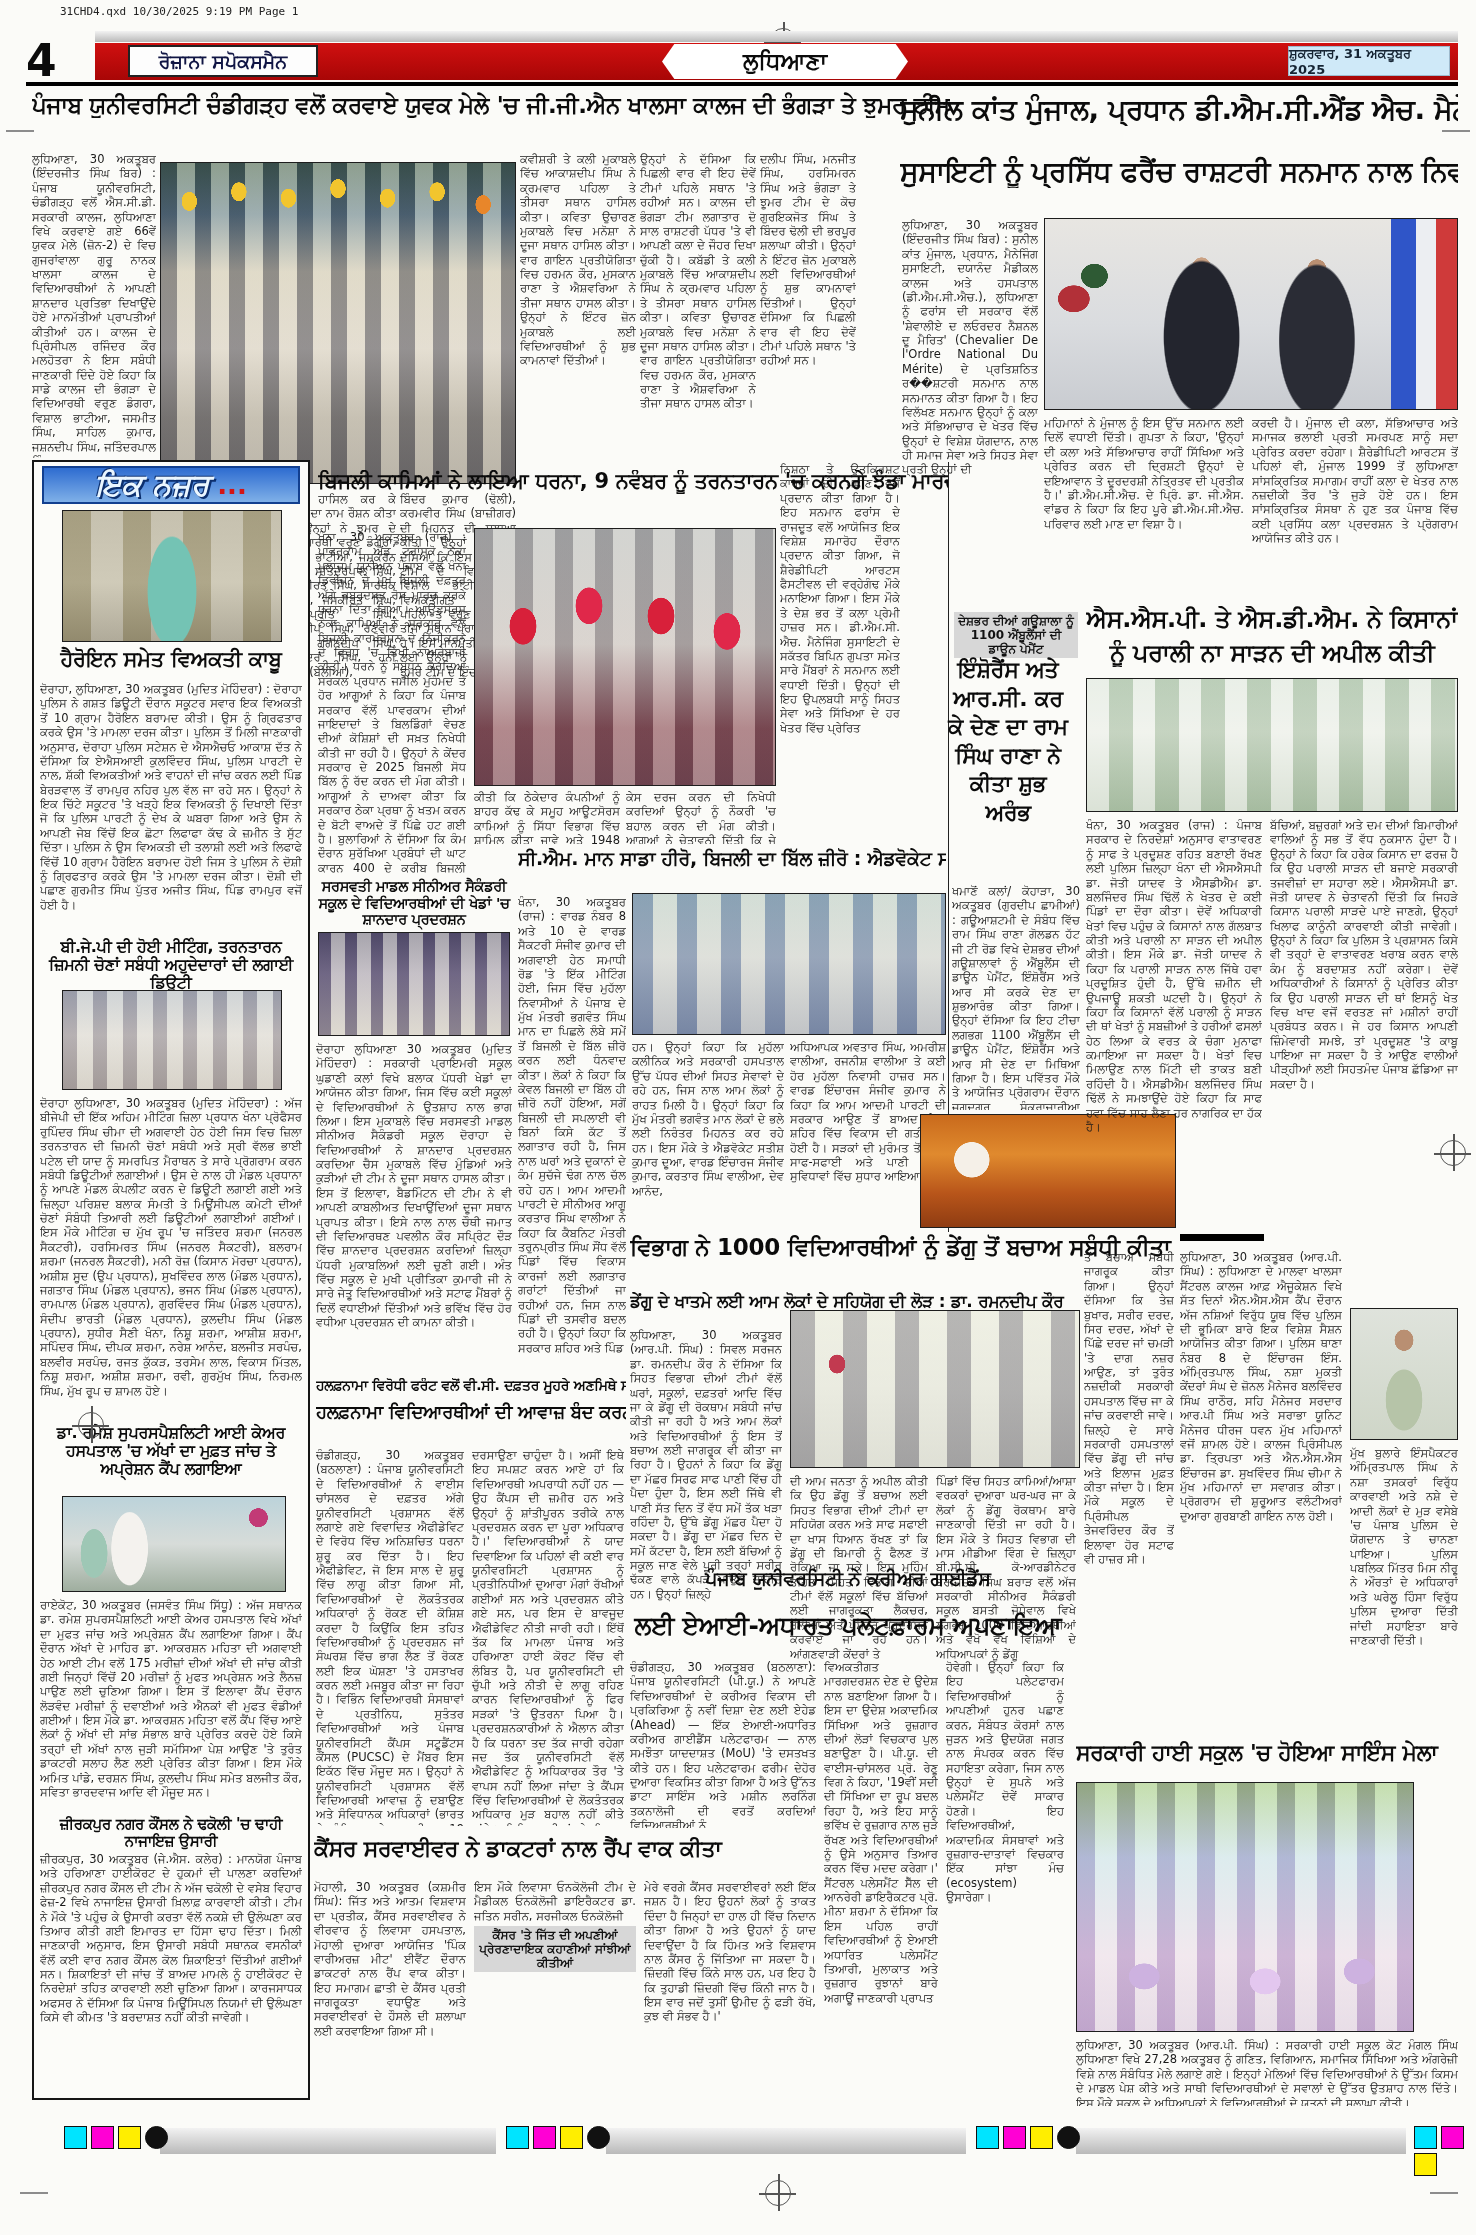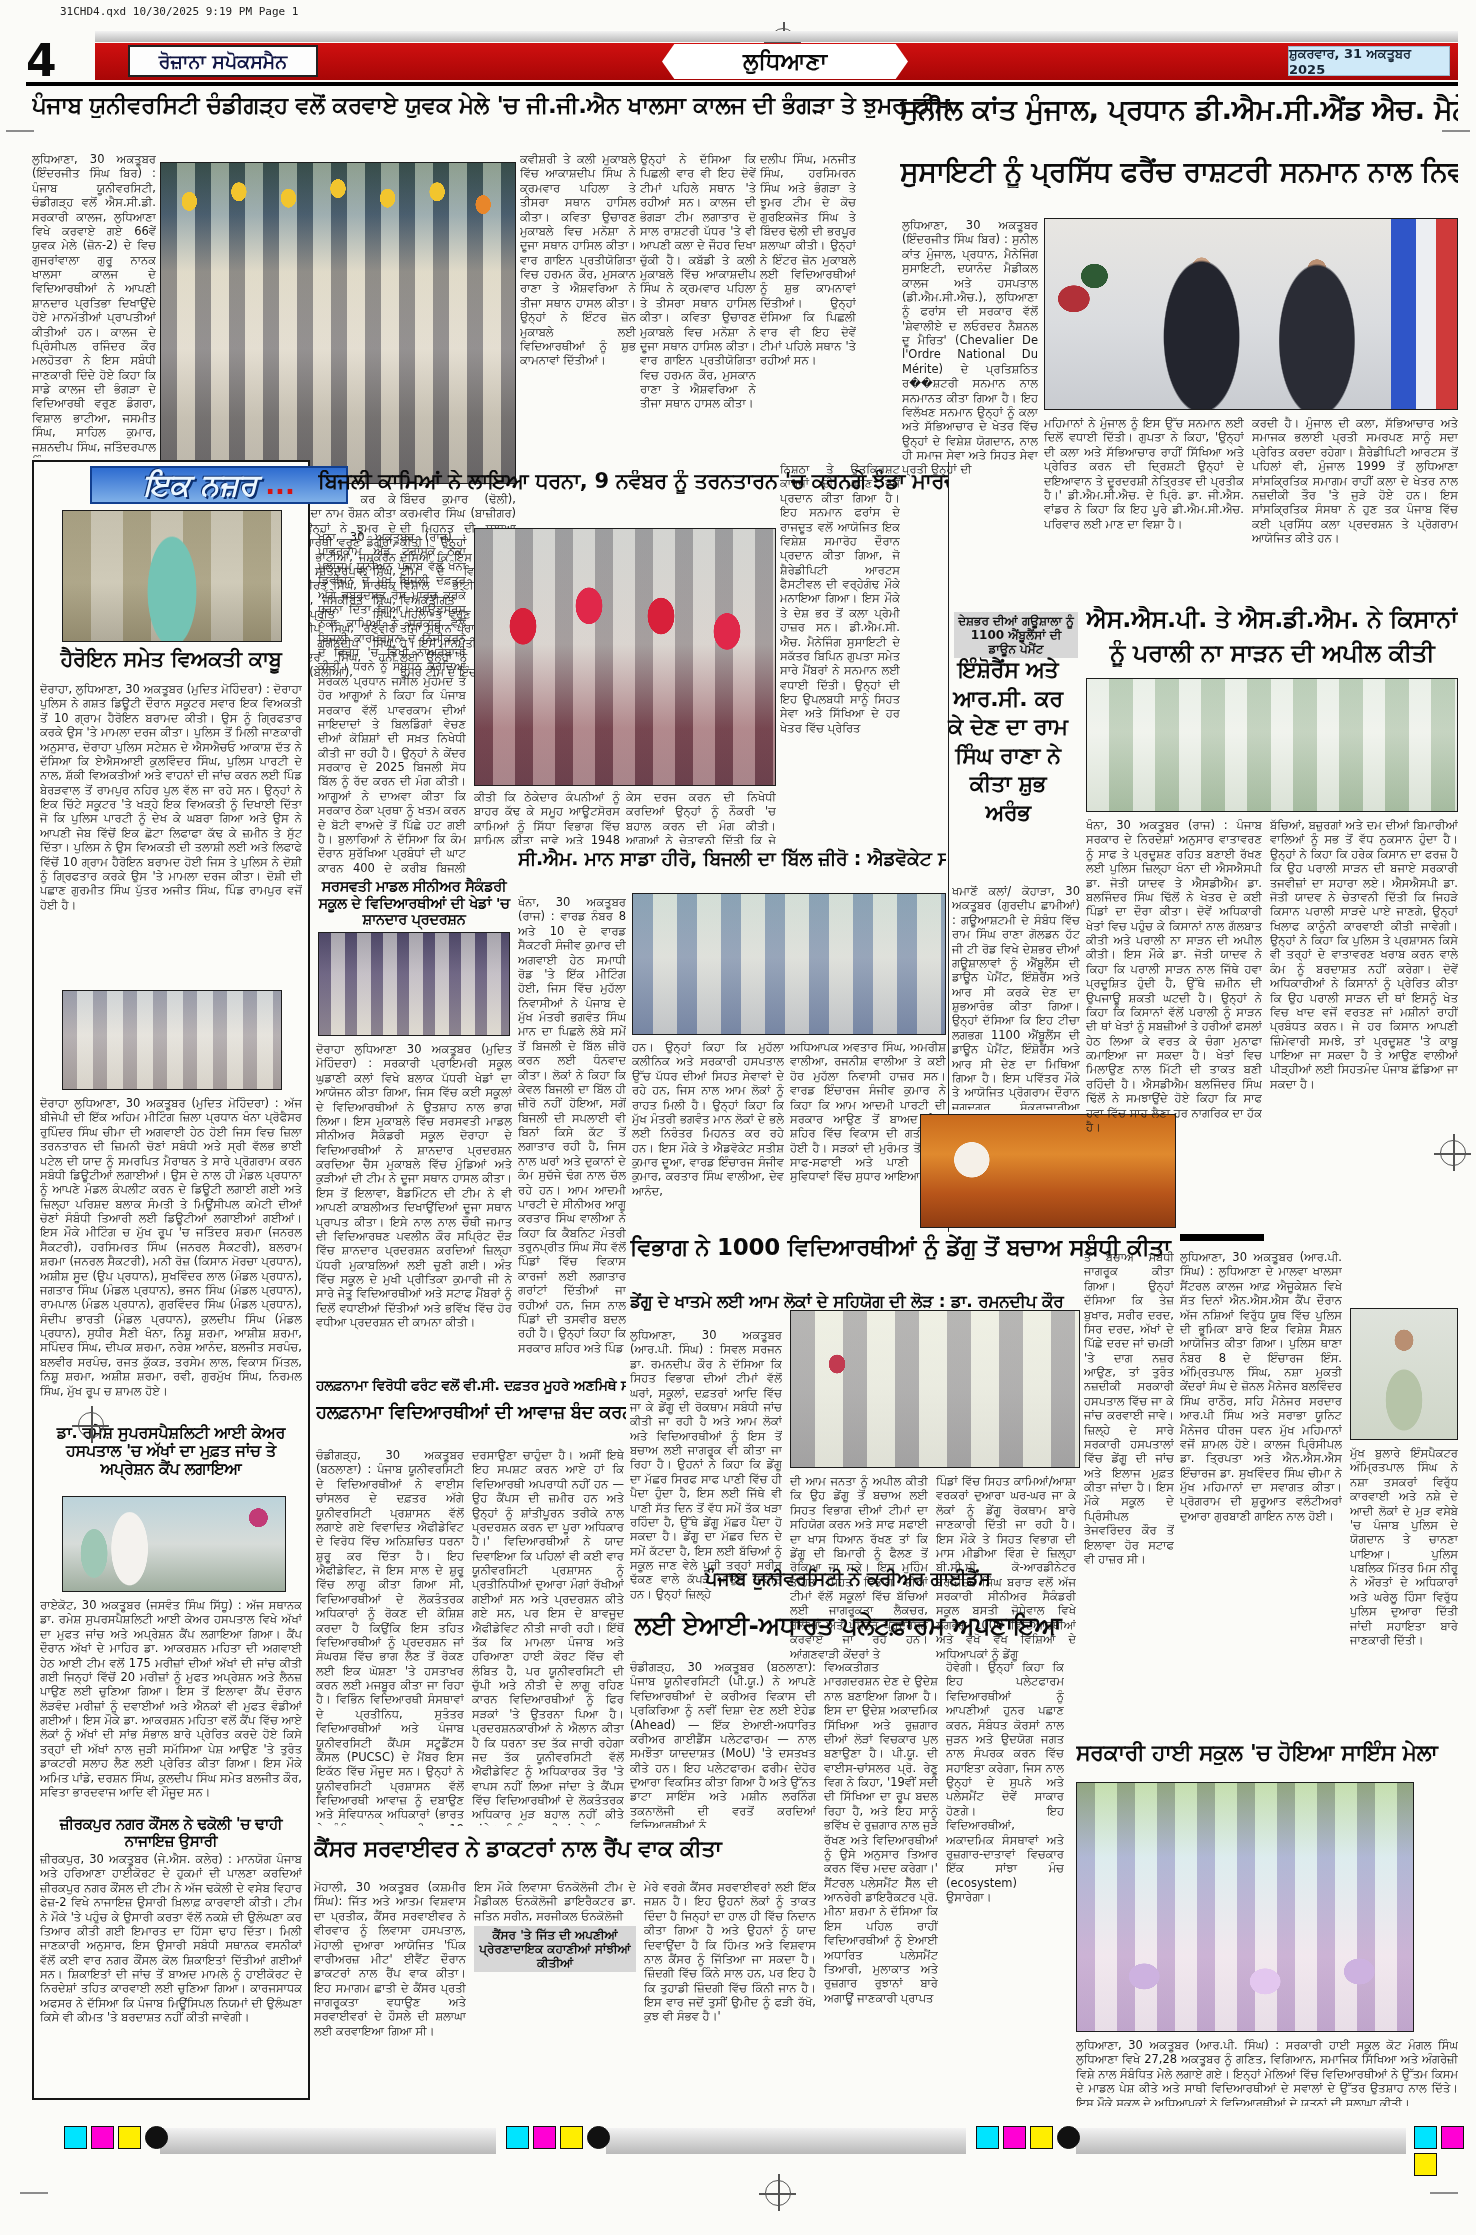--- a/index.html
+++ b/index.html
@@ -22,21 +22,21 @@
   .printline{font-family:"DejaVu Sans Mono","Liberation Mono",monospace;font-size:11px;color:#222;}
   .masthead-red{background:linear-gradient(180deg,#d01010,#a80606);}
   .paperbox{background:#fdfdfd;border:2px solid #222;color:#101544;font-weight:bold;
             display:flex;align-items:center;justify-content:center;}
   .ribbon{background:#fff;clip-path:polygon(5% 0,95% 0,100% 50%,95% 100%,5% 100%,0 50%);
           display:flex;align-items:center;justify-content:center;font-weight:bold;color:#0a0a0a;}
   .datebox{background:#cfe9f8;border:1px solid #9db9cc;display:flex;align-items:center;justify-content:center;
            font-weight:bold;color:#152433;}
   .greybar{background:linear-gradient(180deg,#f2f2f2,#b9b9b9);}
   .iknazar{background:linear-gradient(180deg,#2e6cd0,#7fb0e8);border:2px solid #123f8f;
-           display:flex;align-items:center;justify-content:center;gap:8px;margin-left:48px;}
+           display:flex;align-items:center;justify-content:center;gap:8px;}
   .iknazar .t{font-weight:bold;font-style:italic;font-size:30px;color:#eaf6ff;
               text-shadow:2px 2px 0 #0c2f6e,-1px -1px 0 #0c2f6e;}
   .iknazar .d{color:#d41414;font-weight:bold;font-size:26px;}
   .railbox{border:2px solid #161616;background:#fcfcf9;}
   .csq{width:21px;height:21px;border:1px solid #111;display:inline-block;margin-right:4px;}
   
   .p-yuvak{background:
     radial-gradient(13px 16px at 8% 12%,#f2c52e 0 58%,transparent 60%),
     radial-gradient(13px 16px at 22% 9%,#f2c52e 0 58%,transparent 60%),
     radial-gradient(13px 16px at 36% 11%,#f2c52e 0 58%,transparent 60%),
@@ -139,20 +139,21 @@
   <div class="abs bd" style="left:780px;top:462px;width:120px;height:494px;">ਨਿਸ਼ਠਾ ਤੇ ਉਤਕ੍ਰਿਸ਼ਟ ਕਾਰਜਾਂ ਦੀ ਪਛਾਣ ਵਜੋਂ ਪ੍ਰਦਾਨ ਕੀਤਾ ਗਿਆ ਹੈ। ਇਹ ਸਨਮਾਨ ਫਰਾਂਸ ਦੇ ਰਾਜਦੂਤ ਵਲੋਂ ਆਯੋਜਿਤ ਇਕ ਵਿਸ਼ੇਸ਼ ਸਮਾਰੋਹ ਦੌਰਾਨ ਪ੍ਰਦਾਨ ਕੀਤਾ ਗਿਆ, ਜੋ ਸ਼ੈਰੇਡੀਪਿਟੀ ਆਰਟਸ ਫੈਸਟੀਵਲ ਦੀ ਵਰ੍ਹੇਗੰਢ ਮੌਕੇ ਮਨਾਇਆ ਗਿਆ। ਇਸ ਮੌਕੇ ਤੇ ਦੇਸ਼ ਭਰ ਤੋਂ ਕਲਾ ਪ੍ਰੇਮੀ ਹਾਜ਼ਰ ਸਨ। ਡੀ.ਐਮ.ਸੀ. ਐਚ. ਮੈਨੇਜਿੰਗ ਸੁਸਾਇਟੀ ਦੇ ਸਕੱਤਰ ਬਿਪਿਨ ਗੁਪਤਾ ਸਮੇਤ ਸਾਰੇ ਮੈਂਬਰਾਂ ਨੇ ਸਨਮਾਨ ਲਈ ਵਧਾਈ ਦਿੱਤੀ। ਉਨ੍ਹਾਂ ਦੀ ਇਹ ਉਪਲਬਧੀ ਸਾਨੂੰ ਸਿਹਤ ਸੇਵਾ ਅਤੇ ਸਿੱਖਿਆ ਦੇ ਹਰ ਖੇਤਰ ਵਿੱਚ ਪ੍ਰੇਰਿਤ</div>
 
   <div class="abs railbox" style="left:32px;top:460px;width:278px;height:1640px;"></div>
   <div class="abs iknazar" style="left:42px;top:466px;width:258px;height:38px;">
     <span class="t">ਇਕ ਨਜ਼ਰ</span>
     <span class="d">...</span>
   </div>
   <div class="abs ph p-police" style="left:62px;top:510px;width:220px;height:132px;"></div>
   <div class="abs hl ctr" style="left:40px;top:648px;width:262px;font-size:21px;">ਹੈਰੋਇਨ ਸਮੇਤ ਵਿਅਕਤੀ ਕਾਬੂ</div>
   <div class="abs bd" style="left:40px;top:682px;width:262px;height:252px;">ਦੋਰਾਹਾ, ਲੁਧਿਆਣਾ, 30 ਅਕਤੂਬਰ (ਮੁਦਿਤ ਮੋਹਿੰਦਰਾ) : ਦੋਰਾਹਾ ਪੁਲਿਸ ਨੇ ਗਸ਼ਤ ਡਿਊਟੀ ਦੌਰਾਨ ਸਕੂਟਰ ਸਵਾਰ ਇਕ ਵਿਅਕਤੀ ਤੋਂ 10 ਗ੍ਰਾਮ ਹੈਰੋਇਨ ਬਰਾਮਦ ਕੀਤੀ। ਉਸ ਨੂੰ ਗ੍ਰਿਫਤਾਰ ਕਰਕੇ ਉਸ 'ਤੇ ਮਾਮਲਾ ਦਰਜ ਕੀਤਾ। ਪੁਲਿਸ ਤੋਂ ਮਿਲੀ ਜਾਣਕਾਰੀ ਅਨੁਸਾਰ, ਦੋਰਾਹਾ ਪੁਲਿਸ ਸਟੇਸ਼ਨ ਦੇ ਐਸਐਚਓ ਆਕਾਸ਼ ਦੱਤ ਨੇ ਦੱਸਿਆ ਕਿ ਏਐਸਆਈ ਕੁਲਵਿੰਦਰ ਸਿੰਘ, ਪੁਲਿਸ ਪਾਰਟੀ ਦੇ ਨਾਲ, ਸ਼ੱਕੀ ਵਿਅਕਤੀਆਂ ਅਤੇ ਵਾਹਨਾਂ ਦੀ ਜਾਂਚ ਕਰਨ ਲਈ ਪਿੰਡ ਬੇਰੜਵਾਲ ਤੋਂ ਰਾਮਪੁਰ ਨਹਿਰ ਪੁਲ ਵੱਲ ਜਾ ਰਹੇ ਸਨ। ਉਨ੍ਹਾਂ ਨੇ ਇਕ ਚਿੱਟੇ ਸਕੂਟਰ 'ਤੇ ਖੜ੍ਹੇ ਇਕ ਵਿਅਕਤੀ ਨੂੰ ਦਿਖਾਈ ਦਿੱਤਾ ਜੋ ਕਿ ਪੁਲਿਸ ਪਾਰਟੀ ਨੂੰ ਦੇਖ ਕੇ ਘਬਰਾ ਗਿਆ ਅਤੇ ਉਸ ਨੇ ਆਪਣੀ ਜੇਬ ਵਿੱਚੋਂ ਇਕ ਛੋਟਾ ਲਿਫਾਫਾ ਕੱਢ ਕੇ ਜ਼ਮੀਨ ਤੇ ਸੁੱਟ ਦਿੱਤਾ। ਪੁਲਿਸ ਨੇ ਉਸ ਵਿਅਕਤੀ ਦੀ ਤਲਾਸ਼ੀ ਲਈ ਅਤੇ ਲਿਫਾਫੇ ਵਿੱਚੋਂ 10 ਗ੍ਰਾਮ ਹੈਰੋਇਨ ਬਰਾਮਦ ਹੋਈ ਜਿਸ ਤੇ ਪੁਲਿਸ ਨੇ ਦੋਸ਼ੀ ਨੂੰ ਗ੍ਰਿਫਤਾਰ ਕਰਕੇ ਉਸ 'ਤੇ ਮਾਮਲਾ ਦਰਜ ਕੀਤਾ। ਦੋਸ਼ੀ ਦੀ ਪਛਾਣ ਗੁਰਮੀਤ ਸਿੰਘ ਪੁੱਤਰ ਅਜੀਤ ਸਿੰਘ, ਪਿੰਡ ਰਾਮਪੁਰ ਵਜੋਂ ਹੋਈ ਹੈ।</div>
+  <div class="abs hl ctr" style="left:40px;top:938px;width:262px;font-size:16px;">ਬੀ.ਜੇ.ਪੀ ਦੀ ਹੋਈ ਮੀਟਿੰਗ, ਤਰਨਤਾਰਨ ਜ਼ਿਮਨੀ ਚੋਣਾਂ ਸਬੰਧੀ ਅਹੁਦੇਦਾਰਾਂ ਦੀ ਲਗਾਈ ਡਿਊਟੀ</div>
   <div class="abs ph p-bjp" style="left:62px;top:990px;width:220px;height:100px;"></div>
   <div class="abs bd" style="left:40px;top:1096px;width:262px;height:324px;">ਦੋਰਾਹਾ ਲੁਧਿਆਣਾ, 30 ਅਕਤੂਬਰ (ਮੁਦਿਤ ਮੋਹਿੰਦਰਾ) : ਅੱਜ ਬੀਜੇਪੀ ਦੀ ਇੱਕ ਅਹਿਮ ਮੀਟਿੰਗ ਜ਼ਿਲਾ ਪ੍ਰਧਾਨ ਖੰਨਾ ਪ੍ਰੋਫੈਸਰ ਰੁਪਿੰਦਰ ਸਿੰਘ ਚੀਮਾ ਦੀ ਅਗਵਾਈ ਹੇਠ ਹੋਈ ਜਿਸ ਵਿਚ ਜ਼ਿਲਾ ਤਰਨਤਾਰਨ ਦੀ ਜ਼ਿਮਨੀ ਚੋਣਾਂ ਸਬੰਧੀ ਅਤੇ ਸ੍ਰੀ ਵੱਲਭ ਭਾਈ ਪਟੇਲ ਦੀ ਯਾਦ ਨੂੰ ਸਮਰਪਿਤ ਮੈਰਾਥਨ ਤੇ ਸਾਰੇ ਪ੍ਰੋਗਰਾਮ ਕਰਨ ਸਬੰਧੀ ਡਿਊਟੀਆਂ ਲਗਾਈਆਂ। ਉਸ ਦੇ ਨਾਲ ਹੀ ਮੰਡਲ ਪ੍ਰਧਾਨਾ ਨੂੰ ਆਪਣੇ ਮੰਡਲ ਕੰਪਲੀਟ ਕਰਨ ਦੇ ਡਿਊਟੀ ਲਗਾਈ ਗਈ ਅਤੇ ਜ਼ਿਲ੍ਹਾ ਪਰਿਸ਼ਦ ਬਲਾਕ ਸੰਮਤੀ ਤੇ ਮਿਊਂਸੀਪਲ ਕਮੇਟੀ ਦੀਆਂ ਚੋਣਾਂ ਸੰਬੰਧੀ ਤਿਆਰੀ ਲਈ ਡਿਊਟੀਆਂ ਲਗਾਈਆਂ ਗਈਆਂ। ਇਸ ਮੌਕੇ ਮੀਟਿੰਗ ਚ ਮੁੱਖ ਰੂਪ 'ਚ ਜਤਿੰਦਰ ਸ਼ਰਮਾ (ਜਨਰਲ ਸੈਕਟਰੀ), ਹਰਸਿਮਰਤ ਸਿੰਘ (ਜਨਰਲ ਸੈਕਟਰੀ), ਬਲਰਾਮ ਸ਼ਰਮਾ (ਜਨਰਲ ਸੈਕਟਰੀ), ਮਨੀ ਰੋਜ਼ (ਕਿਸਾਨ ਮੋਰਚਾ ਪ੍ਰਧਾਨ), ਅਸ਼ੀਸ਼ ਸੂਦ (ਉਪ ਪ੍ਰਧਾਨ), ਸੁਖਵਿੰਦਰ ਲਾਲ (ਮੰਡਲ ਪ੍ਰਧਾਨ), ਜਗਤਾਰ ਸਿੰਘ (ਮੰਡਲ ਪ੍ਰਧਾਨ), ਭਜਨ ਸਿੰਘ (ਮੰਡਲ ਪ੍ਰਧਾਨ), ਰਾਮਪਾਲ (ਮੰਡਲ ਪ੍ਰਧਾਨ), ਗੁਰਵਿੰਦਰ ਸਿੰਘ (ਮੰਡਲ ਪ੍ਰਧਾਨ), ਸੰਦੀਪ ਭਾਰਤੀ (ਮੰਡਲ ਪ੍ਰਧਾਨ), ਕੁਲਦੀਪ ਸਿੰਘ (ਮੰਡਲ ਪ੍ਰਧਾਨ), ਸੁਧੀਰ ਸੈਣੀ ਖੰਨਾ, ਨਿਸ਼ੂ ਸ਼ਰਮਾ, ਆਸ਼ੀਸ਼ ਸ਼ਰਮਾ, ਸਪਿੰਦਰ ਸਿੰਘ, ਦੀਪਕ ਸ਼ਰਮਾ, ਨਰੇਸ਼ ਆਨੰਦ, ਬਲਜੀਤ ਸਰਪੰਚ, ਬਲਵੀਰ ਸਰਪੰਚ, ਰਜਤ ਕੁੱਕੜ, ਤਰਸੇਮ ਲਾਲ, ਵਿਕਾਸ ਮਿੱਤਲ, ਨਿਸ਼ੂ ਸ਼ਰਮਾ, ਅਸ਼ੀਸ਼ ਸ਼ਰਮਾ, ਰਵੀ, ਗੁਰਮੁੱਖ ਸਿੰਘ, ਨਿਰਮਲ ਸਿੰਘ, ਮੁੱਖ ਰੂਪ ਚ ਸ਼ਾਮਲ ਹੋਏ।</div>
   <div class="abs hl ctr" style="left:40px;top:1424px;width:262px;font-size:16px;">ਡਾ. ਰਮੇਸ਼ ਸੁਪਰਸਪੈਸ਼ਲਿਟੀ ਆਈ ਕੇਅਰ ਹਸਪਤਾਲ 'ਚ ਅੱਖਾਂ ਦਾ ਮੁਫ਼ਤ ਜਾਂਚ ਤੇ ਅਪ੍ਰੇਸ਼ਨ ਕੈਂਪ ਲਗਾਇਆ</div>
   <div class="abs ph p-eye" style="left:62px;top:1496px;width:224px;height:96px;"></div>
   <div class="abs bd" style="left:40px;top:1598px;width:262px;height:214px;">ਰਾਏਕੋਟ, 30 ਅਕਤੂਬਰ (ਜਸਵੰਤ ਸਿੰਘ ਸਿੱਧੂ) : ਅੱਜ ਸਥਾਨਕ ਡਾ. ਰਮੇਸ਼ ਸੁਪਰਸਪੈਸ਼ਲਿਟੀ ਆਈ ਕੇਅਰ ਹਸਪਤਾਲ ਵਿਖੇ ਅੱਖਾਂ ਦਾ ਮੁਫਤ ਜਾਂਚ ਅਤੇ ਅਪ੍ਰੇਸ਼ਨ ਕੈਂਪ ਲਗਾਇਆ ਗਿਆ। ਕੈਂਪ ਦੌਰਾਨ ਅੱਖਾਂ ਦੇ ਮਾਹਿਰ ਡਾ. ਆਕਰਸ਼ਨ ਮਹਿਤਾ ਦੀ ਅਗਵਾਈ ਹੇਠ ਆਈ ਟੀਮ ਵਲੋਂ 175 ਮਰੀਜ਼ਾਂ ਦੀਆਂ ਅੱਖਾਂ ਦੀ ਜਾਂਚ ਕੀਤੀ ਗਈ ਜਿਨ੍ਹਾਂ ਵਿੱਚੋਂ 20 ਮਰੀਜ਼ਾਂ ਨੂੰ ਮੁਫਤ ਅਪ੍ਰੇਸ਼ਨ ਅਤੇ ਲੈਨਜ਼ ਪਾਉਣ ਲਈ ਚੁਣਿਆ ਗਿਆ। ਇਸ ਤੋਂ ਇਲਾਵਾ ਕੈਂਪ ਦੌਰਾਨ ਲੋੜਵੰਦ ਮਰੀਜ਼ਾਂ ਨੂੰ ਦਵਾਈਆਂ ਅਤੇ ਐਨਕਾਂ ਵੀ ਮੁਫਤ ਵੰਡੀਆਂ ਗਈਆਂ। ਇਸ ਮੌਕੇ ਡਾ. ਆਕਰਸ਼ਨ ਮਹਿਤਾ ਵਲੋਂ ਕੈਂਪ ਵਿੱਚ ਆਏ ਲੋਕਾਂ ਨੂੰ ਅੱਖਾਂ ਦੀ ਸਾਂਭ ਸੰਭਾਲ ਬਾਰੇ ਪ੍ਰੇਰਿਤ ਕਰਦੇ ਹੋਏ ਕਿਸੇ ਤਰ੍ਹਾਂ ਦੀ ਅੱਖਾਂ ਨਾਲ ਜੁੜੀ ਸਮੱਸਿਆ ਪੇਸ਼ ਆਉਣ 'ਤੇ ਤੁਰੰਤ ਡਾਕਟਰੀ ਸਲਾਹ ਲੈਣ ਲਈ ਪ੍ਰੇਰਿਤ ਕੀਤਾ ਗਿਆ। ਇਸ ਮੌਕੇ ਅਮਿਤ ਪਾਂਡੇ, ਦਰਸ਼ਨ ਸਿੰਘ, ਕੁਲਦੀਪ ਸਿੰਘ ਸਮੇਤ ਬਲਜੀਤ ਕੌਰ, ਸਵਿਤਾ ਭਾਰਦਵਾਜ ਆਦਿ ਵੀ ਮੌਜੂਦ ਸਨ।</div>
   <div class="abs hl ctr" style="left:40px;top:1816px;width:262px;font-size:15px;">ਜ਼ੀਰਕਪੁਰ ਨਗਰ ਕੌਂਸਲ ਨੇ ਢਕੋਲੀ 'ਚ ਢਾਹੀ ਨਾਜਾਇਜ਼ ਉਸਾਰੀ</div>
   <div class="abs bd" style="left:40px;top:1852px;width:262px;height:242px;">ਜ਼ੀਰਕਪੁਰ, 30 ਅਕਤੂਬਰ (ਜੇ.ਐਸ. ਕਲੇਰ) : ਮਾਨਯੋਗ ਪੰਜਾਬ ਅਤੇ ਹਰਿਆਣਾ ਹਾਈਕੋਰਟ ਦੇ ਹੁਕਮਾਂ ਦੀ ਪਾਲਣਾ ਕਰਦਿਆਂ ਜ਼ੀਰਕਪੁਰ ਨਗਰ ਕੌਂਸਲ ਦੀ ਟੀਮ ਨੇ ਅੱਜ ਢਕੋਲੀ ਦੇ ਵਸੇਬ ਵਿਹਾਰ ਫੇਜ਼-2 ਵਿਖੇ ਨਾਜਾਇਜ਼ ਉਸਾਰੀ ਖ਼ਿਲਾਫ਼ ਕਾਰਵਾਈ ਕੀਤੀ। ਟੀਮ ਨੇ ਮੌਕੇ 'ਤੇ ਪਹੁੰਚ ਕੇ ਉਸਾਰੀ ਕਰਤਾ ਵੱਲੋਂ ਨਕਸ਼ੇ ਦੀ ਉਲੰਘਣਾ ਕਰ ਤਿਆਰ ਕੀਤੀ ਗਈ ਇਮਾਰਤ ਦਾ ਹਿੱਸਾ ਢਾਹ ਦਿੱਤਾ। ਮਿਲੀ ਜਾਣਕਾਰੀ ਅਨੁਸਾਰ, ਇਸ ਉਸਾਰੀ ਸਬੰਧੀ ਸਥਾਨਕ ਵਸਨੀਕਾਂ ਵੱਲੋਂ ਕਈ ਵਾਰ ਨਗਰ ਕੌਂਸਲ ਕੋਲ ਸ਼ਿਕਾਇਤਾਂ ਦਿੱਤੀਆਂ ਗਈਆਂ ਸਨ। ਸ਼ਿਕਾਇਤਾਂ ਦੀ ਜਾਂਚ ਤੋਂ ਬਾਅਦ ਮਾਮਲੇ ਨੂੰ ਹਾਈਕੋਰਟ ਦੇ ਨਿਰਦੇਸ਼ਾਂ ਤਹਿਤ ਕਾਰਵਾਈ ਲਈ ਚੁਣਿਆ ਗਿਆ। ਕਾਰਜਸਾਧਕ ਅਫਸਰ ਨੇ ਦੱਸਿਆ ਕਿ ਪੰਜਾਬ ਮਿਊਂਸਿਪਲ ਨਿਯਮਾਂ ਦੀ ਉਲੰਘਣਾ ਕਿਸੇ ਵੀ ਕੀਮਤ 'ਤੇ ਬਰਦਾਸ਼ਤ ਨਹੀਂ ਕੀਤੀ ਜਾਵੇਗੀ।</div>
 
   <div class="abs hl fit" style="left:318px;top:470px;width:630px;font-size:21px;">ਬਿਜਲੀ ਕਾਮਿਆਂ ਨੇ ਲਾਇਆ ਧਰਨਾ, 9 ਨਵੰਬਰ ਨੂੰ ਤਰਨਤਾਰਨ 'ਚ ਕਰਨਗੇ ਝੰਡਾ ਮਾਰਚ</div>
   <div class="abs bd" style="left:318px;top:530px;width:148px;height:344px;">ਖੰਨਾ, 30 ਅਕਤੂਬਰ (ਰਾਜ) : ਪਾਵਰਕਾਮ ਐਂਡ ਟਰਾਂਸਕੋ ਠੇਕਾ ਮੁਲਾਜ਼ਮ ਯੂਨੀਅਨ ਪੰਜਾਬ ਵੱਲੋਂ ਖੰਨਾ ਡਿਵੀਜ਼ਨ ਦੇ ਮੁੱਖ ਬਿਜਲੀ ਦਫ਼ਤਰ ਅੱਗੇ ਜ਼ਬਰਦਸਤ ਰੋਸ ਮਾਰਚ ਕਰਕੇ ਧਰਨਾ ਦਿੱਤਾ ਗਿਆ। ਆਊਟਸੋਰਸ ਠੇਕਾ ਕਾਮਿਆਂ ਨੇ ਸਰਕਾਰ ਵੱਲੋਂ ਬਿਜਲੀ ਕਾਰਪੋਰੇਸ਼ਨ ਦੇ ਨਿੱਜੀਕਰਨ ਦੇ ਵਿਰੋਧ 'ਚ ਤਿੱਖੀ ਨਾਅਰੇਬਾਜ਼ੀ ਕੀਤੀ। ਧਰਨੇ ਨੂੰ ਸੰਬੋਧਨ ਕਰਦਿਆਂ ਸਰਕਲ ਪ੍ਰਧਾਨ ਜਮੀਲ ਮੁਹੰਮਦ ਤੇ ਹੋਰ ਆਗੂਆਂ ਨੇ ਕਿਹਾ ਕਿ ਪੰਜਾਬ ਸਰਕਾਰ ਵੱਲੋਂ ਪਾਵਰਕਾਮ ਦੀਆਂ ਜਾਇਦਾਦਾਂ ਤੇ ਬਿਲਡਿੰਗਾਂ ਵੇਚਣ ਦੀਆਂ ਕੋਸ਼ਿਸ਼ਾਂ ਦੀ ਸਖ਼ਤ ਨਿਖੇਧੀ ਕੀਤੀ ਜਾ ਰਹੀ ਹੈ। ਉਨ੍ਹਾਂ ਨੇ ਕੇਂਦਰ ਸਰਕਾਰ ਦੇ 2025 ਬਿਜਲੀ ਸੋਧ ਬਿੱਲ ਨੂੰ ਰੱਦ ਕਰਨ ਦੀ ਮੰਗ ਕੀਤੀ। ਆਗੂਆਂ ਨੇ ਦਾਅਵਾ ਕੀਤਾ ਕਿ ਸਰਕਾਰ ਠੇਕਾ ਪ੍ਰਥਾ ਨੂੰ ਖਤਮ ਕਰਨ ਦੇ ਬੋਟੀ ਵਾਅਦੇ ਤੋਂ ਪਿੱਛੇ ਹਟ ਗਈ ਹੈ। ਬੁਲਾਰਿਆਂ ਨੇ ਦੱਸਿਆ ਕਿ ਕੰਮ ਦੌਰਾਨ ਸੁਰੱਖਿਆ ਪ੍ਰਬੰਧਾਂ ਦੀ ਘਾਟ ਕਾਰਨ 400 ਦੇ ਕਰੀਬ ਬਿਜਲੀ ਕਰਮਚਾਰੀ ਹੁਣ ਤੱਕ ਜਾਨ ਗੁਆ ਚੁੱਕੇ ਹਨ ਤੇ ਸੈਂਕੜੇ ਅਪਾਹਜ ਹੋਏ ਹਨ। ਇਸ ਦੇ ਬਾਵਜੂਦ ਸਰਕਾਰ ਵੱਲੋਂ ਨਾ ਤਾਂ ਮੁਆਵਜ਼ਾ ਦਿੱਤਾ ਗਿਆ ਹੈ ਅਤੇ ਨਾ ਹੀ ਮ੍ਰਿਤਕਾਂ ਦੇ ਵਾਰਸਾਂ ਨੂੰ ਨੌਕਰੀਆਂ ਮਿਲੀਆਂ ਹਨ। ਯੂਨੀਅਨ ਆਗੂਆਂ ਨੇ ਮੰਗ</div>

